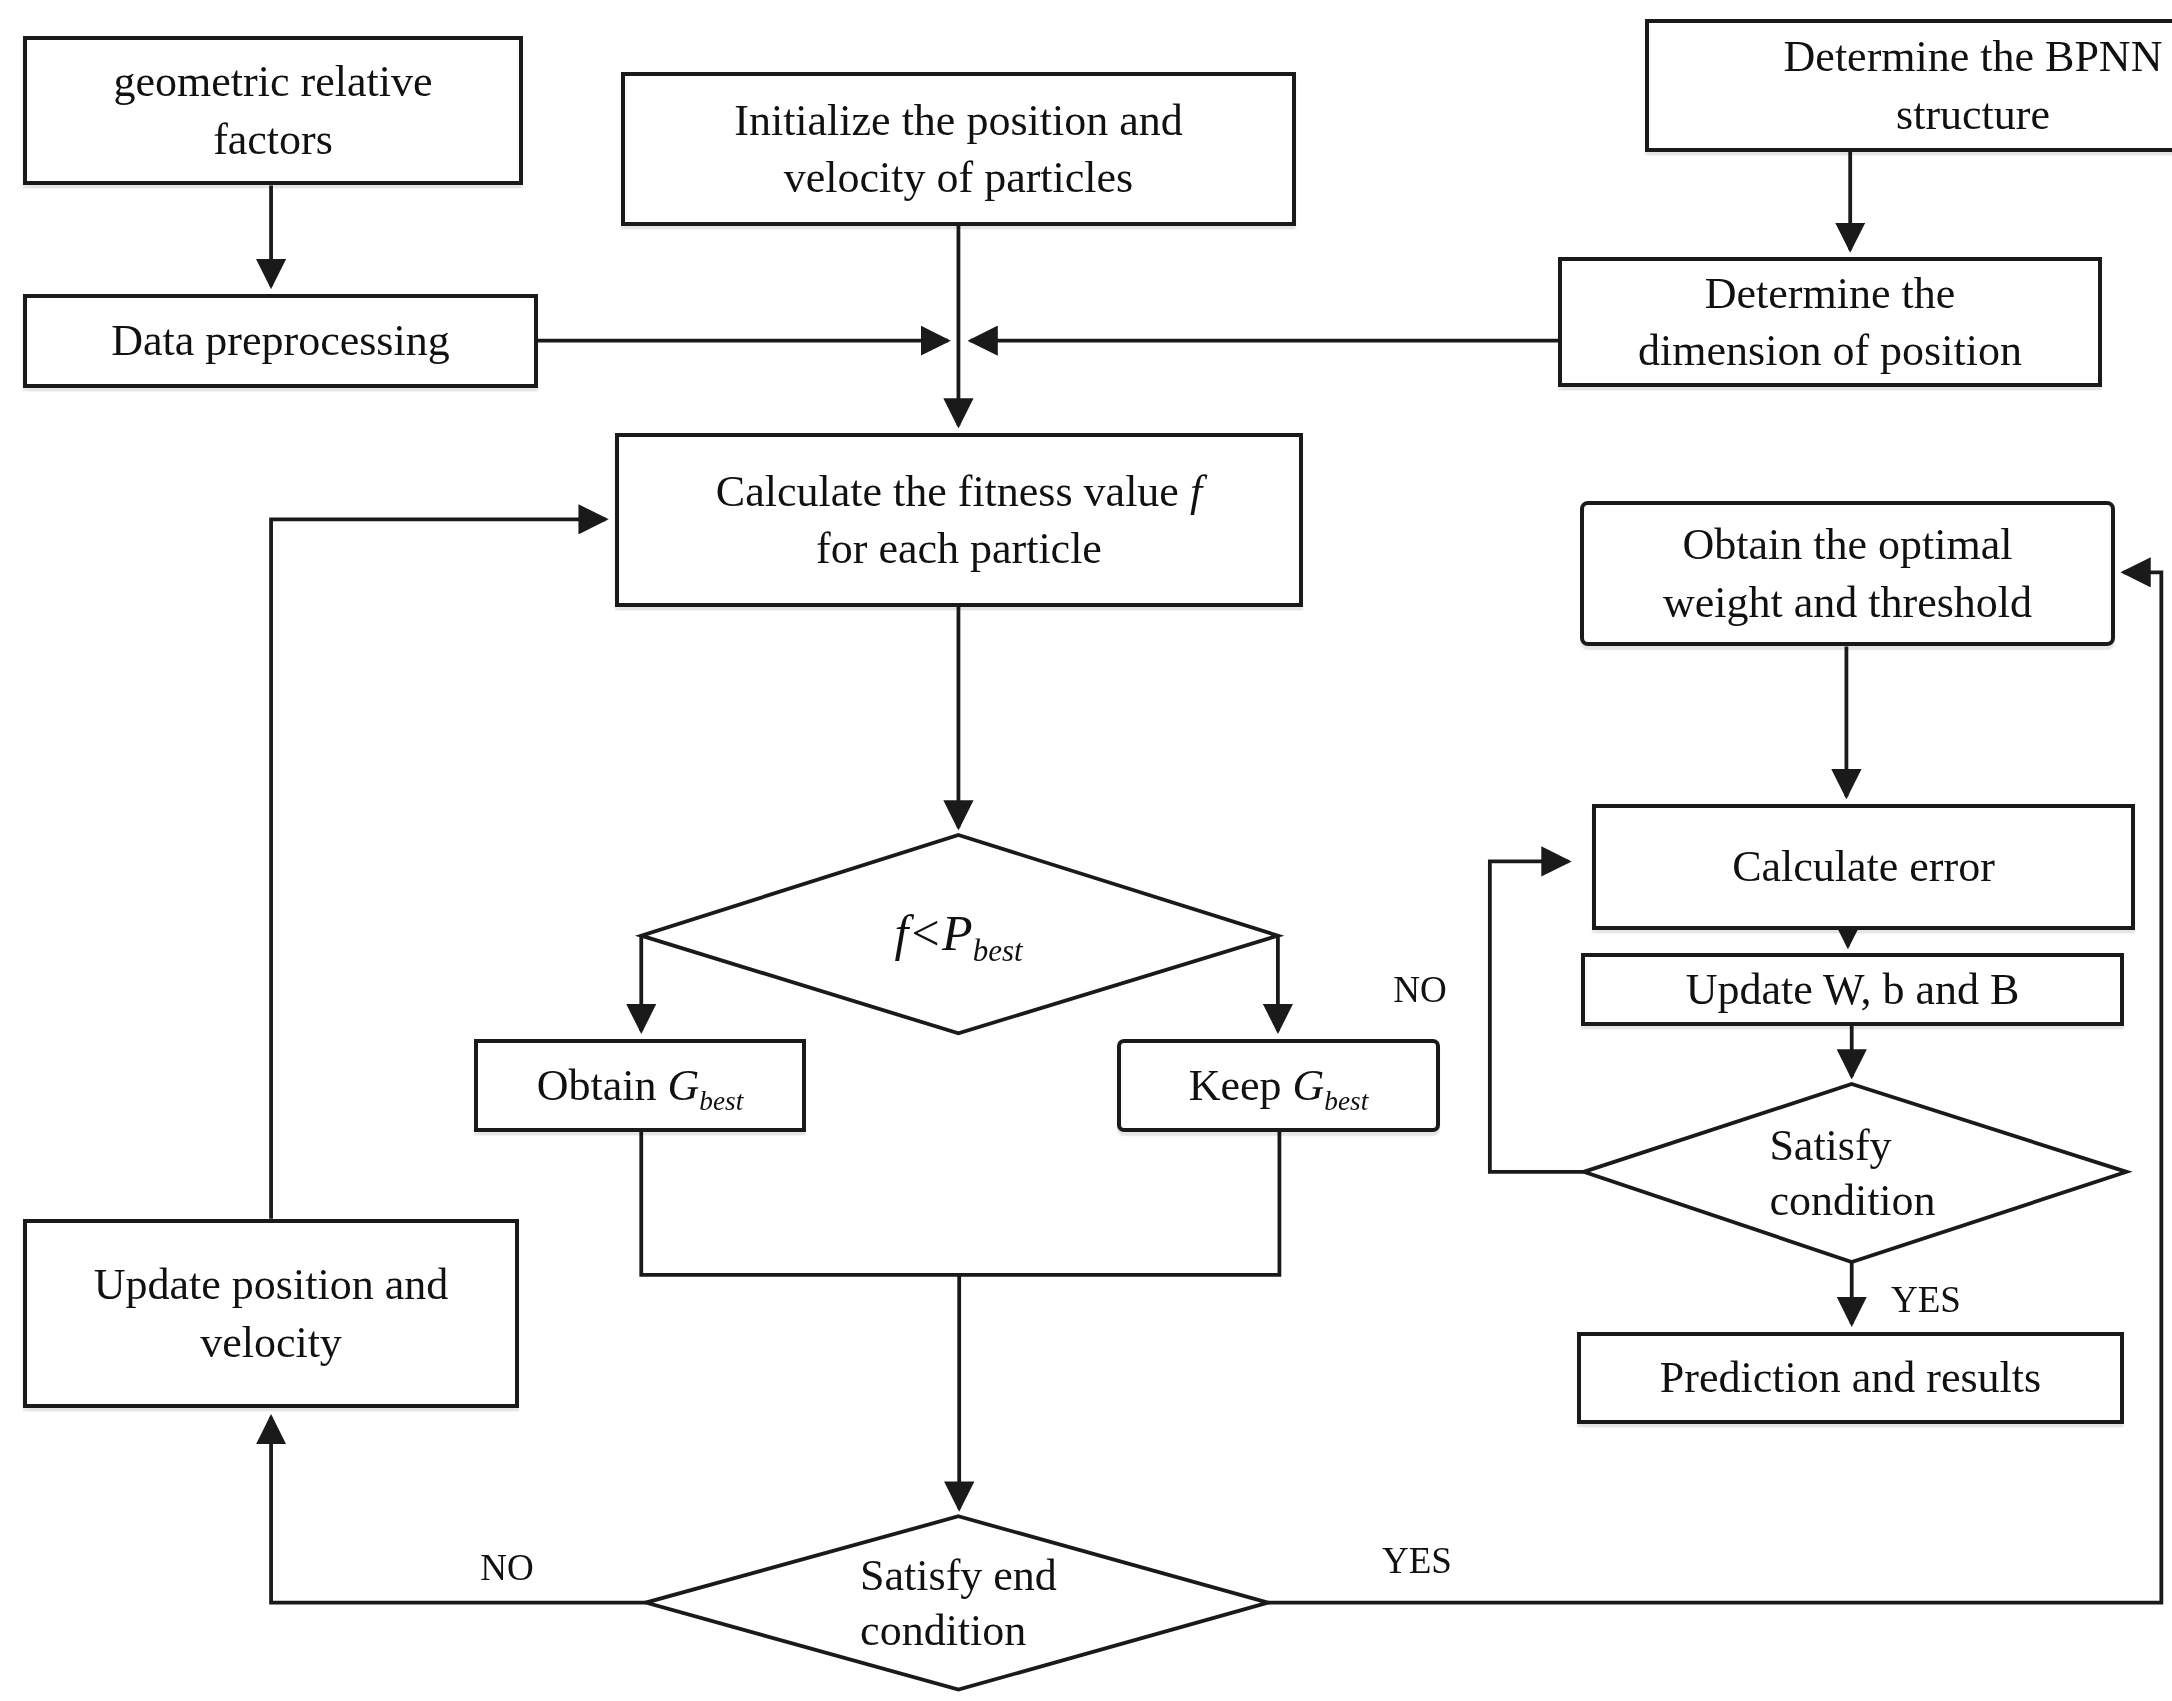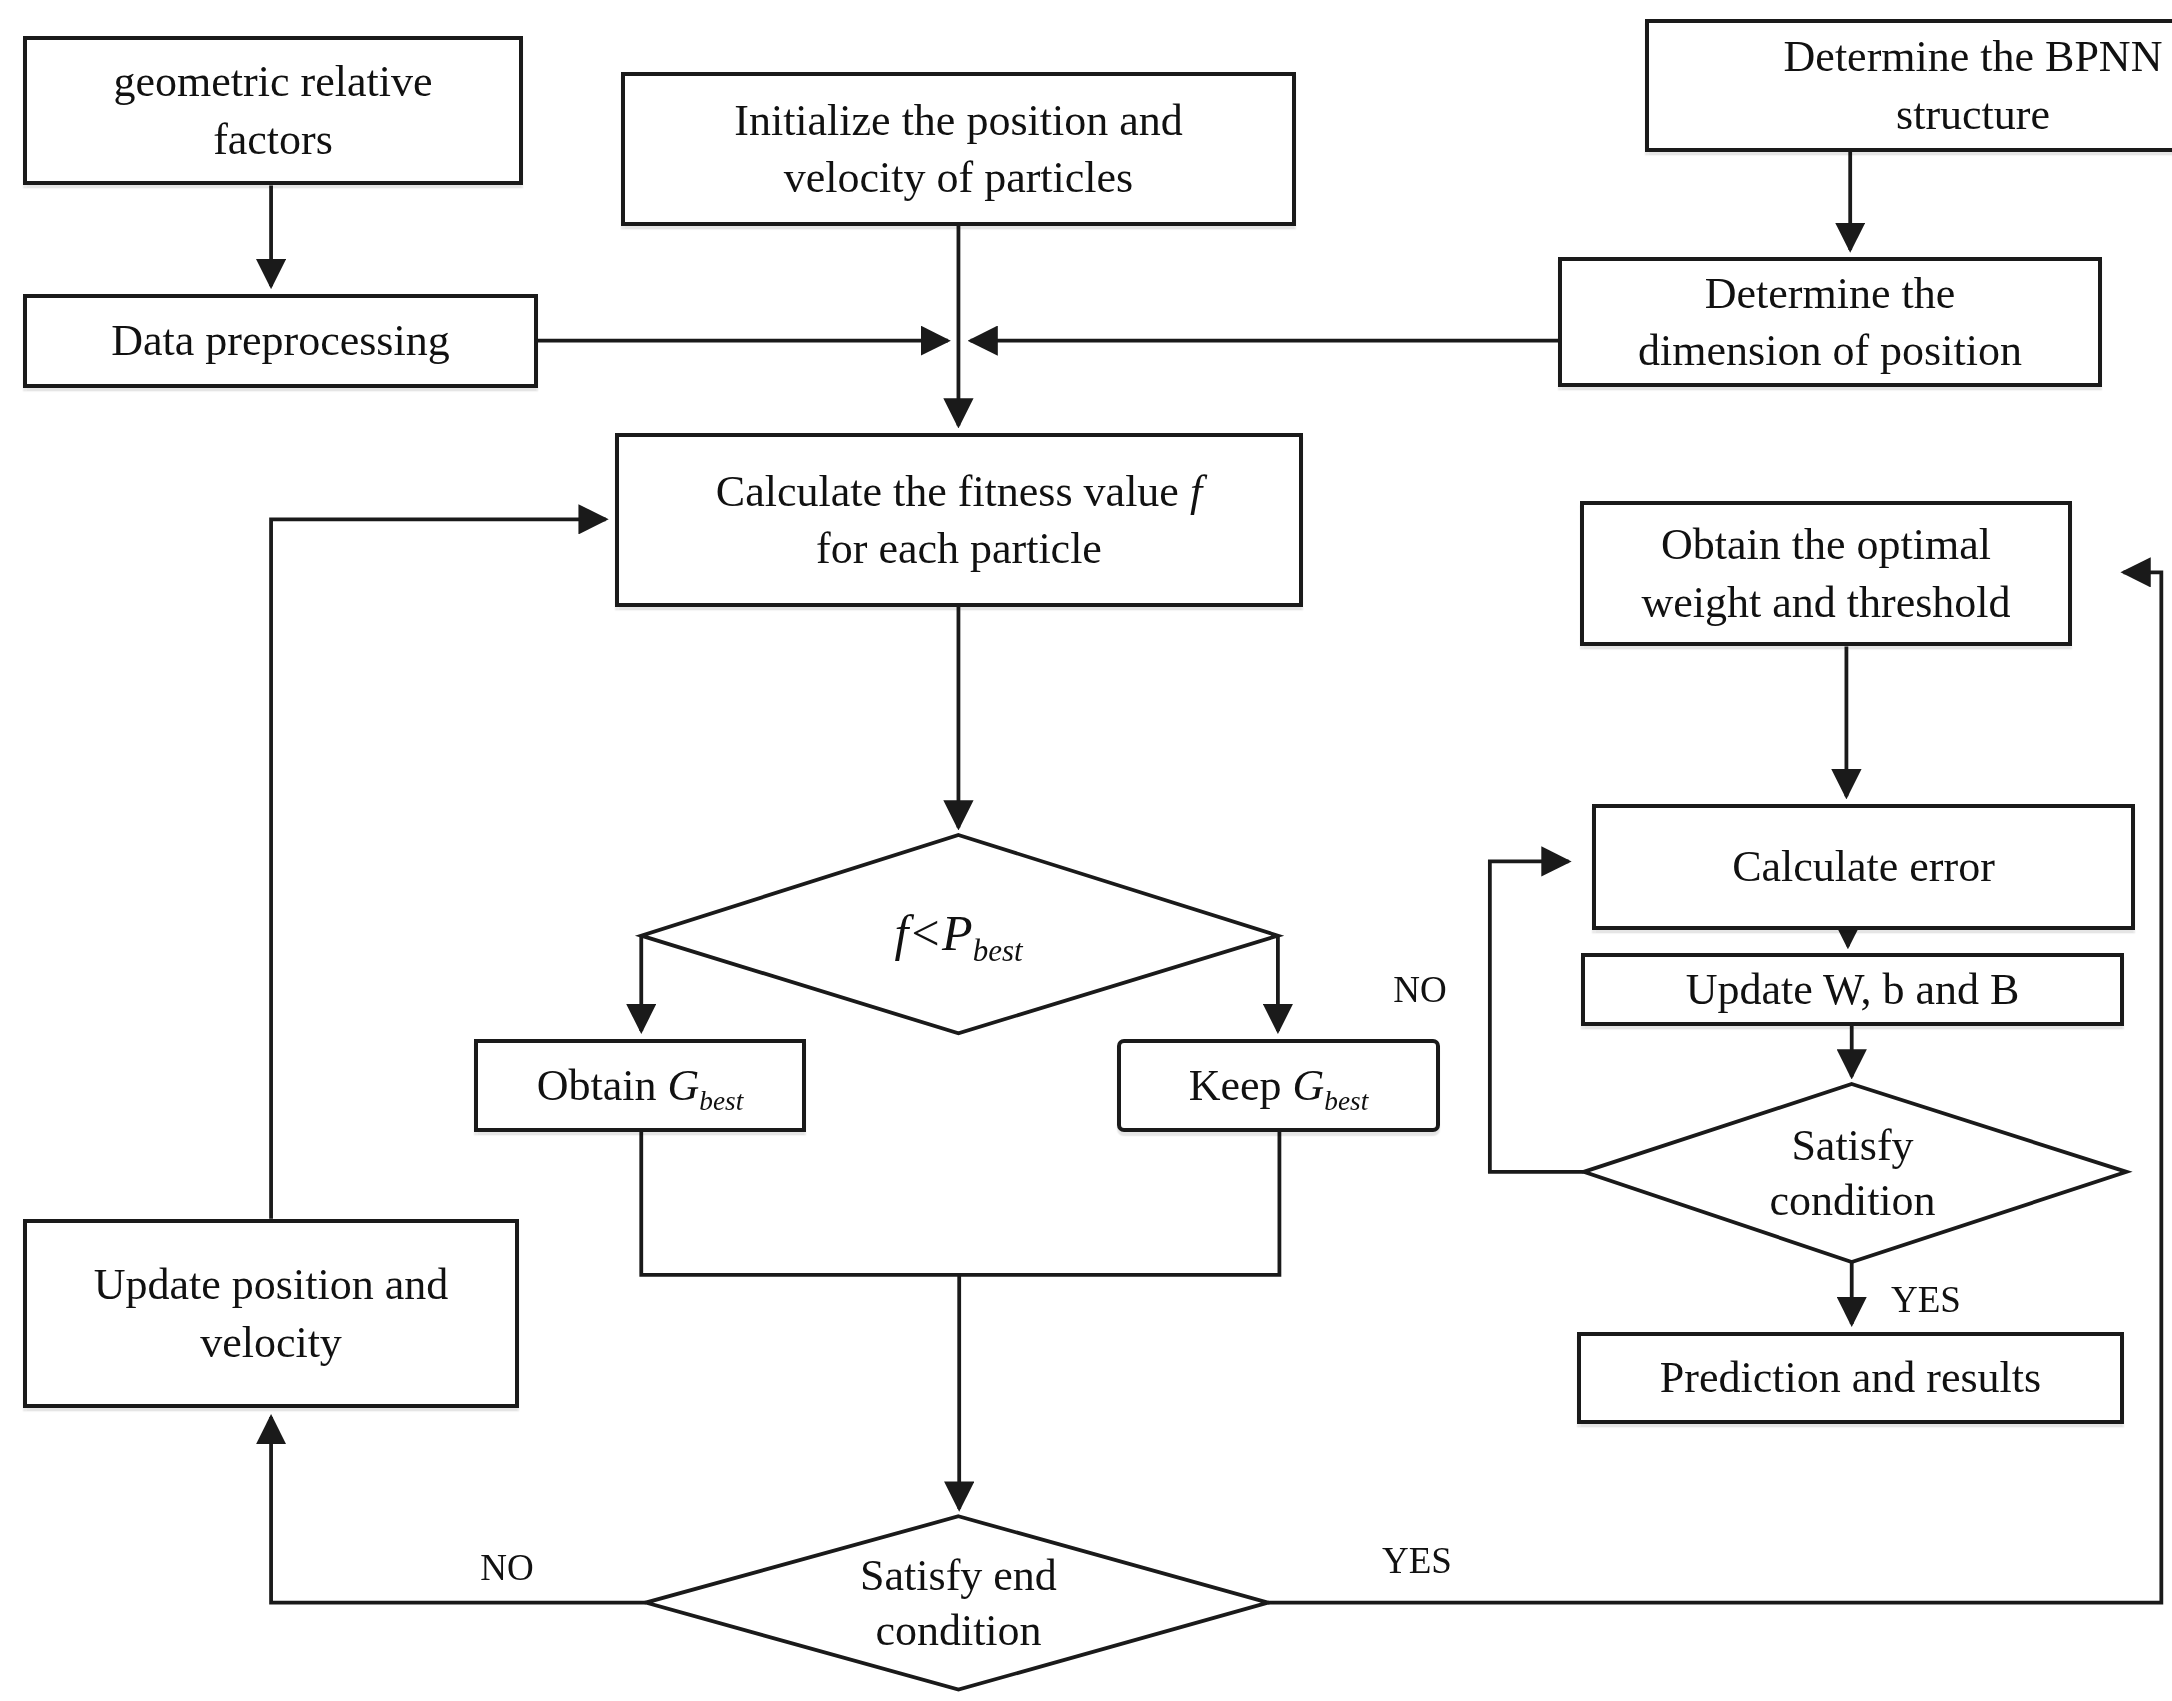--- a/index.html
+++ b/index.html
@@ -20,21 +20,21 @@
     box-sizing:border-box;
     text-align:center;
     font-size:44px;line-height:1.3;
     white-space:pre-line;
     box-shadow:0 3.8px 1.5px rgba(0,0,0,0.10);
     z-index:2;
   }
   .dtext{
     position:absolute;
     display:flex;flex-direction:column;align-items:center;justify-content:center;
-    text-align:center;font-size:44px;line-height:1.25;white-space:pre-line;
+    font-size:44px;line-height:1.25;white-space:pre-line;
     z-index:3;background:transparent;
   }
   .elabel{
     position:absolute;
     font-size:37px;line-height:1;z-index:3;
     transform:translate(-50%,-50%);
   }
   .var{font-style:italic;}
   sub.bst{font-size:0.62em;font-style:italic;line-height:0;}
   .decision-formula{font-size:50px;font-style:italic;}
@@ -90,21 +90,21 @@
   <div class="node" style="left:23px;top:294px;width:515px;height:94px;">Data preprocessing</div>
 
   <div class="node" style="left:1558px;top:257px;width:544px;height:130px;">Determine the
 dimension of position</div>
 
   <div class="node" style="left:615px;top:433px;width:688px;height:174px;">
     <div><span>Calculate the fitness value </span><i class="var">f</i></div>
     <div>for each particle</div>
   </div>
 
-  <div class="node" style="left:1580px;top:501px;width:492px;height:145px;">Obtain the optimal
+  <div class="node" style="left:1580px;top:501px;width:535px;height:145px;border-radius:8px;">Obtain the optimal
 weight and threshold</div>
 
   <div class="node" style="left:1576px;top:804px;width:543px;height:126px;margin-left:16px;">Calculate error</div>
 
   <div class="node" style="left:1581px;top:953px;width:543px;height:73px;">Update W, b and B</div>
 
   <div class="node" style="left:1577px;top:1332px;width:547px;height:92px;">Prediction and results</div>
 
   <div class="node" style="left:474px;top:1039px;width:332px;height:93px;">
     <div><span>Obtain </span><i class="var">G</i><sub class="bst">best</sub></div>

